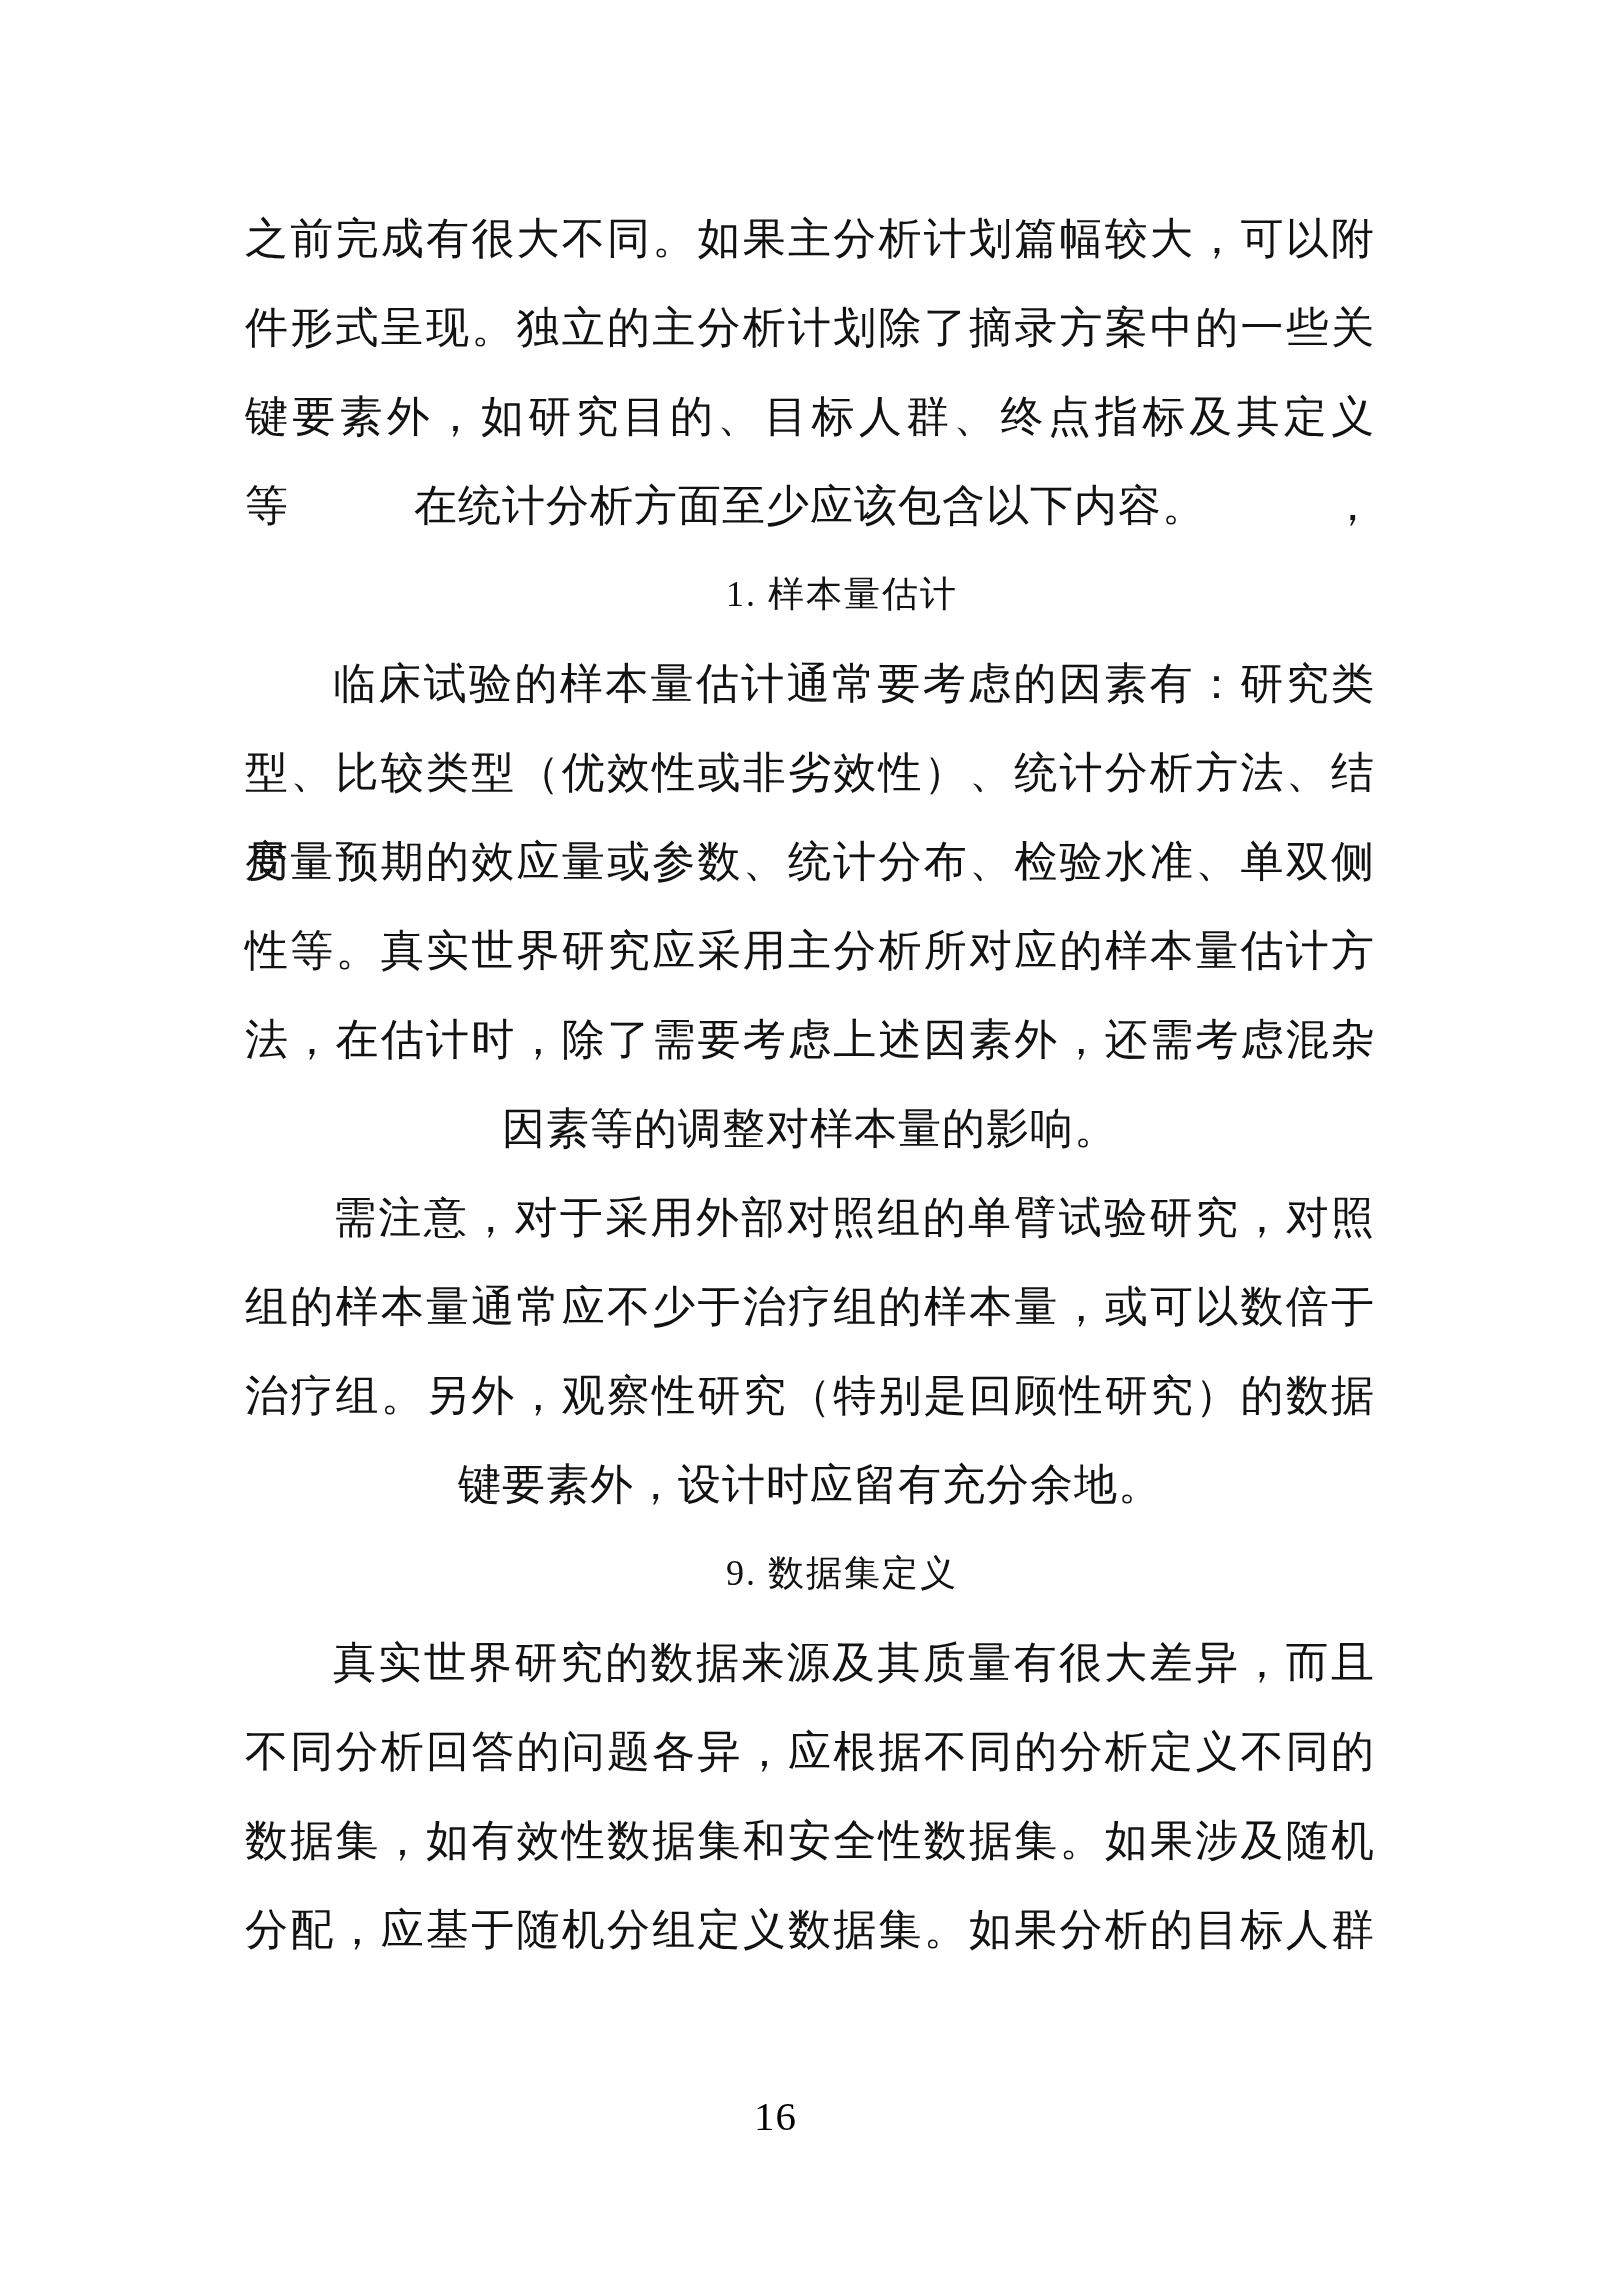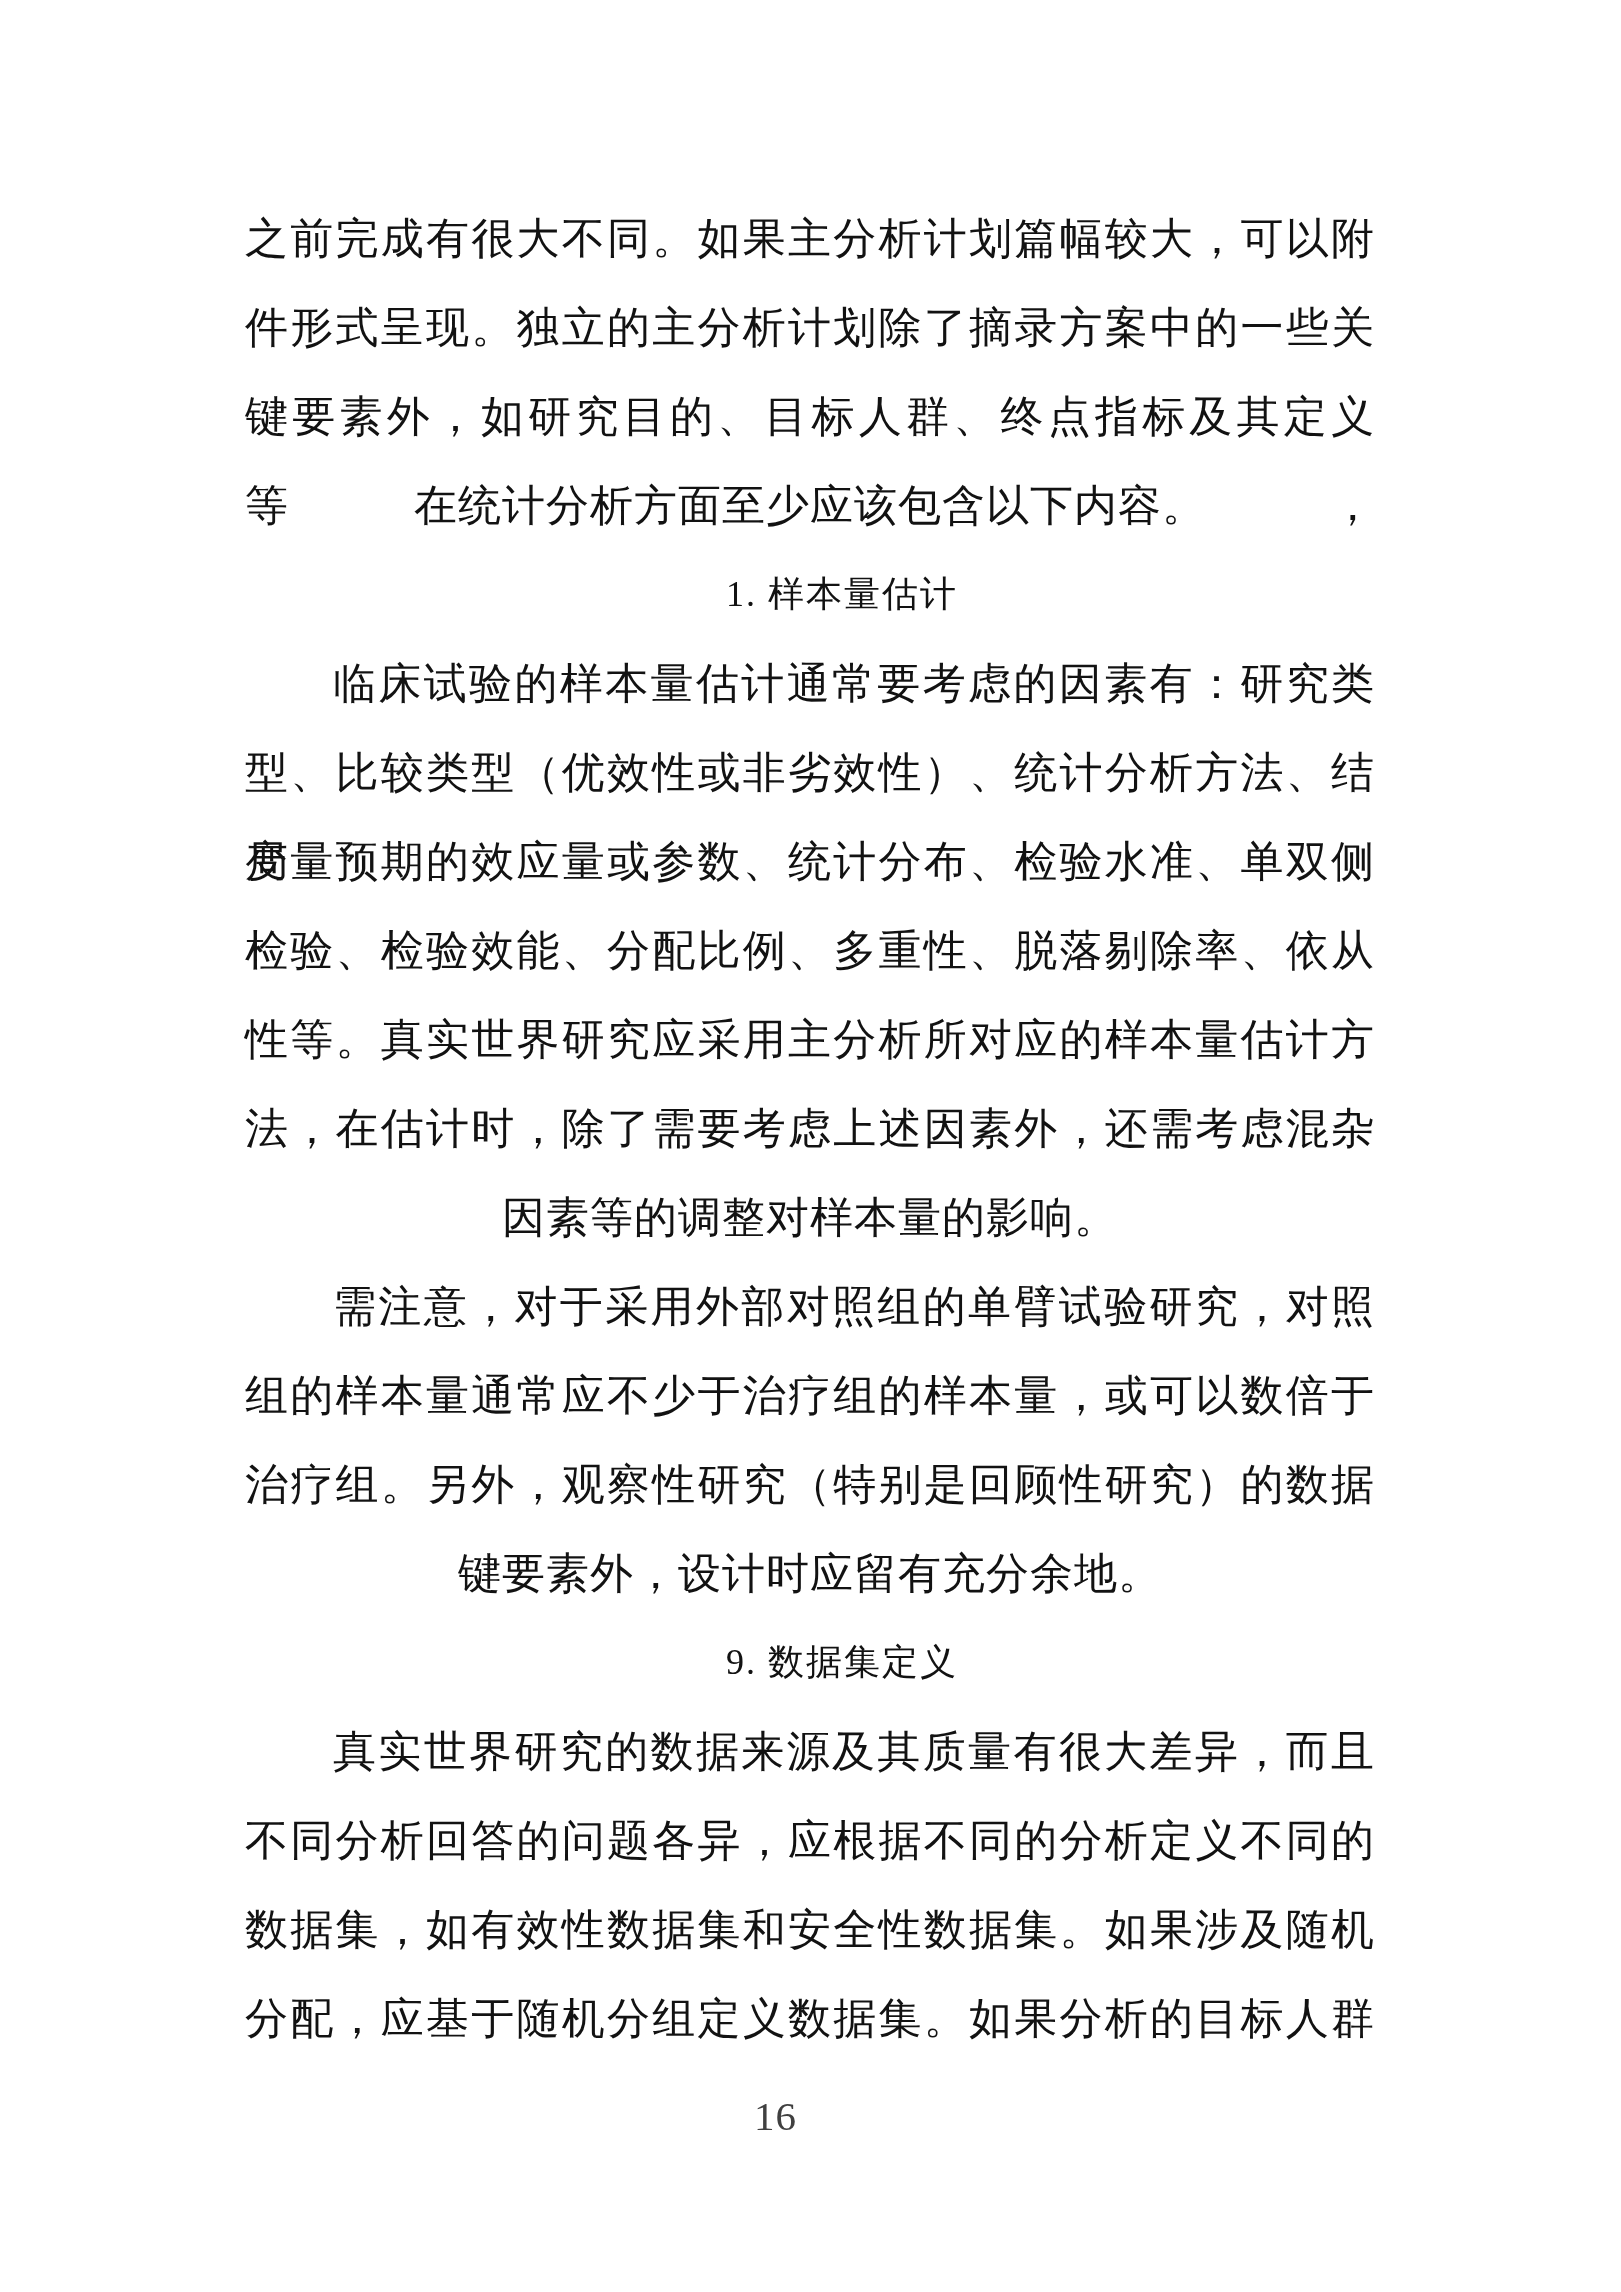--- a/index.html
+++ b/index.html
@@ -48,21 +48,21 @@
   }
   .pagenum {
     position: absolute;
     top: 2091px;
     left: 0;
     width: 100%;
     text-align: center;
     font-size: 41px;
     line-height: 51px;
     letter-spacing: 1px;
-    color: #404040;
+    color: #000000;
   }
 </style>
 </head>
 <body>
 
 <div class="sheet">
   <div class="textblock">
 
     <div>
       <div class="line j">之前完成有很大不同。如果主分析计划篇幅较大，可以附</div>
@@ -72,21 +72,20 @@
     </div>
 
     <div>
       <div class="line head">1. 样本量估计</div>
     </div>
 
     <div>
       <div class="line j ind">临床试验的样本量估计通常要考虑的因素有：研究类</div>
       <div class="line j">型、比较类型（优效性或非劣效性）、统计分析方法、结局</div>
       <div class="line j">变量预期的效应量或参数、统计分布、检验水准、单双侧</div>
-      <div class="line j">检验、检验效能、分配比例、多重性、脱落剔除率、依从</div>
       <div class="line j">性等。真实世界研究应采用主分析所对应的样本量估计方</div>
       <div class="line j">法，在估计时，除了需要考虑上述因素外，还需考虑混杂</div>
       <div class="line">因素等的调整对样本量的影响。</div>
     </div>
 
     <div>
       <div class="line j ind">需注意，对于采用外部对照组的单臂试验研究，对照</div>
       <div class="line j">组的样本量通常应不少于治疗组的样本量，或可以数倍于</div>
       <div class="line j">治疗组。另外，观察性研究（特别是回顾性研究）的数据</div>
       <div class="line">键要素外，设计时应留有充分余地。</div>

